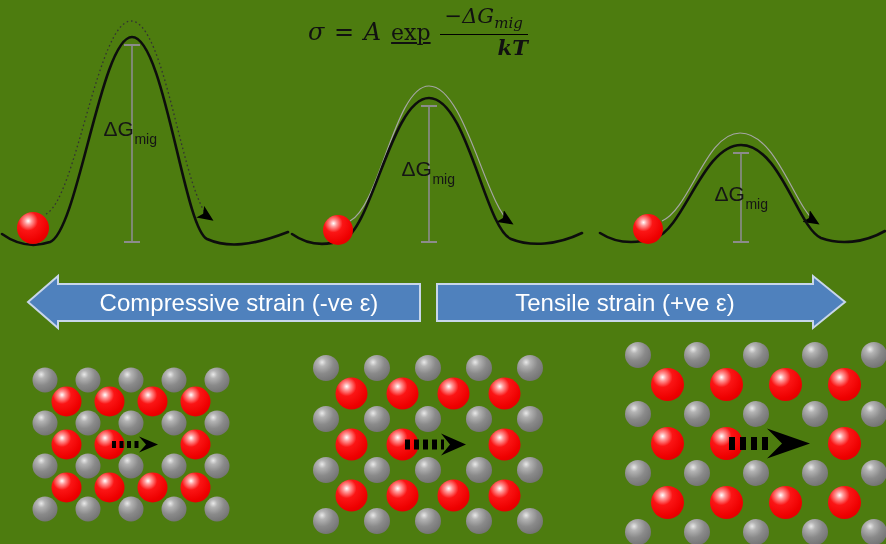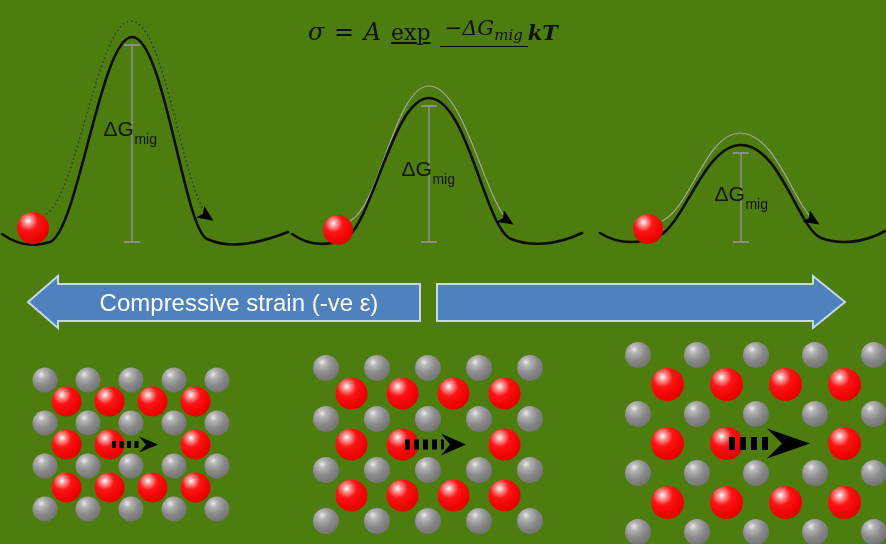--- a/index.html
+++ b/index.html
@@ -5,21 +5,21 @@
   html,body{margin:0;padding:0;background:#fff;}
   #stage{position:relative;width:886px;height:544px;background:#4d7c0f;overflow:hidden;
          font-family:"Liberation Sans","DejaVu Sans",sans-serif;}
   #diagram-svg{position:absolute;left:0;top:0;}
 
   
   .formula{position:absolute;left:308px;top:3px;height:58px;display:flex;align-items:center;gap:9px;
            color:#111;font-family:"DejaVu Serif","Liberation Serif",serif;}
   .f-lhs{font-style:italic;font-size:24px;letter-spacing:1px;}
   .f-exp{font-style:normal;font-size:22px;text-decoration:underline;}
-  .frac{display:inline-flex;flex-direction:row;align-items:center;font-style:italic;
+  .frac{display:inline-flex;flex-direction:column;align-items:flex-end;font-style:italic;
         font-size:21px;line-height:1.05;}
   .frac .num{padding:0 5px 2px 5px;border-bottom:1.6px solid #000;white-space:nowrap;}
   .frac .den{padding-top:2px;font-weight:bold;}
   .frac sub{font-size:15px;font-style:italic;}
 
   
   .dg{position:absolute;transform:translate(-50%,-50%);white-space:nowrap;color:#151515;
       font-size:21px;font-weight:400;}
   .dg sub{font-size:14px;position:relative;top:3px;left:0.5px;}
 
@@ -198,14 +198,15 @@
       <span class="num"><span>−ΔG</span><sub>mig</sub></span>
       <span class="den">kT</span>
     </span>
   </div>
 
   <div class="dg" style="left:130px;top:131px"><span>ΔG</span><sub>mig</sub></div>
   <div class="dg" style="left:428px;top:171px"><span>ΔG</span><sub>mig</sub></div>
   <div class="dg" style="left:741px;top:196px"><span>ΔG</span><sub>mig</sub></div>
 
   <div class="banner-label" style="left:58px;top:283px;width:362px">Compressive strain (-ve ε)</div>
+  <div class="banner-label" style="left:437px;top:283px;width:376px">Tensile strain (+ve ε)</div>
 
 </div>
 
 </body></html>

